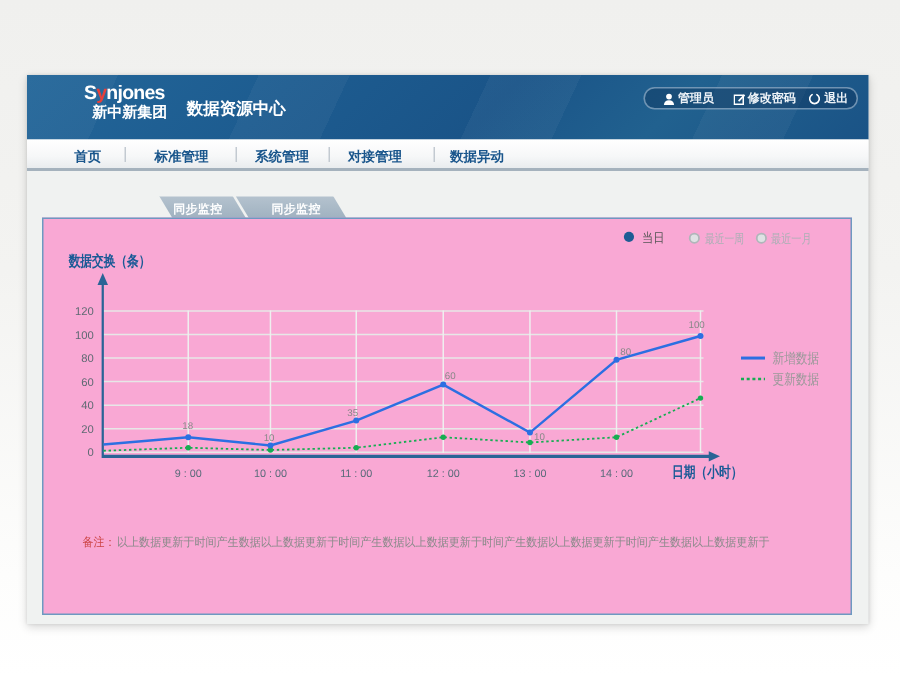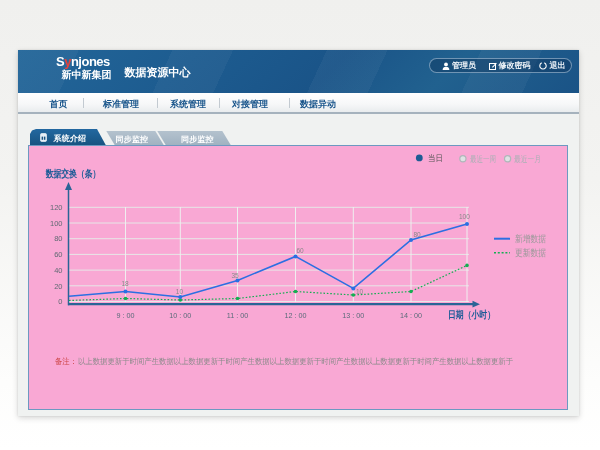--- a/index.html
+++ b/index.html
@@ -70,28 +70,20 @@
     <span class="it" style="left:31.5px">首页</span>
     <span class="sep" style="left:64.7px"></span>
     <span class="it" style="left:85px">标准管理</span>
     <span class="sep" style="left:139px"></span>
     <span class="it" style="left:152px">系统管理</span>
     <span class="sep" style="left:201px"></span>
     <span class="it" style="left:214px">对接管理</span>
     <span class="sep" style="left:271px"></span>
     <span class="it" style="left:282px">数据异动</span>
   </div>
-  <div class="tab" id="tab1">
-      <svg style="position:absolute;left:10px;top:3.5px" width="7" height="9" viewBox="0 0 7 9">
-        <rect x="0.5" y="0.5" width="6" height="8" rx="1.2" fill="#e8f0f7" stroke="#ffffff" stroke-width="0.6"></rect>
-        <rect x="1.6" y="3.6" width="1.5" height="3.2" fill="#1c5480"></rect>
-        <rect x="3.9" y="3.6" width="1.5" height="3.2" fill="#1c5480"></rect>
-      </svg>
-      <span class="tx">系统介绍</span>
-    </div>
   <div class="tab" id="tab2">
       <span class="tx">同步监控</span>
     </div>
   <div class="tab" id="tab3">
       <span class="tx">同步监控</span>
     </div>
   <div id="box">
     <svg width="537" height="263" viewBox="0 0 537 263" font-family="Liberation Sans, sans-serif">
 
       <circle cx="390.3" cy="11.9" r="3.4" fill="#1d5c94"></circle>

